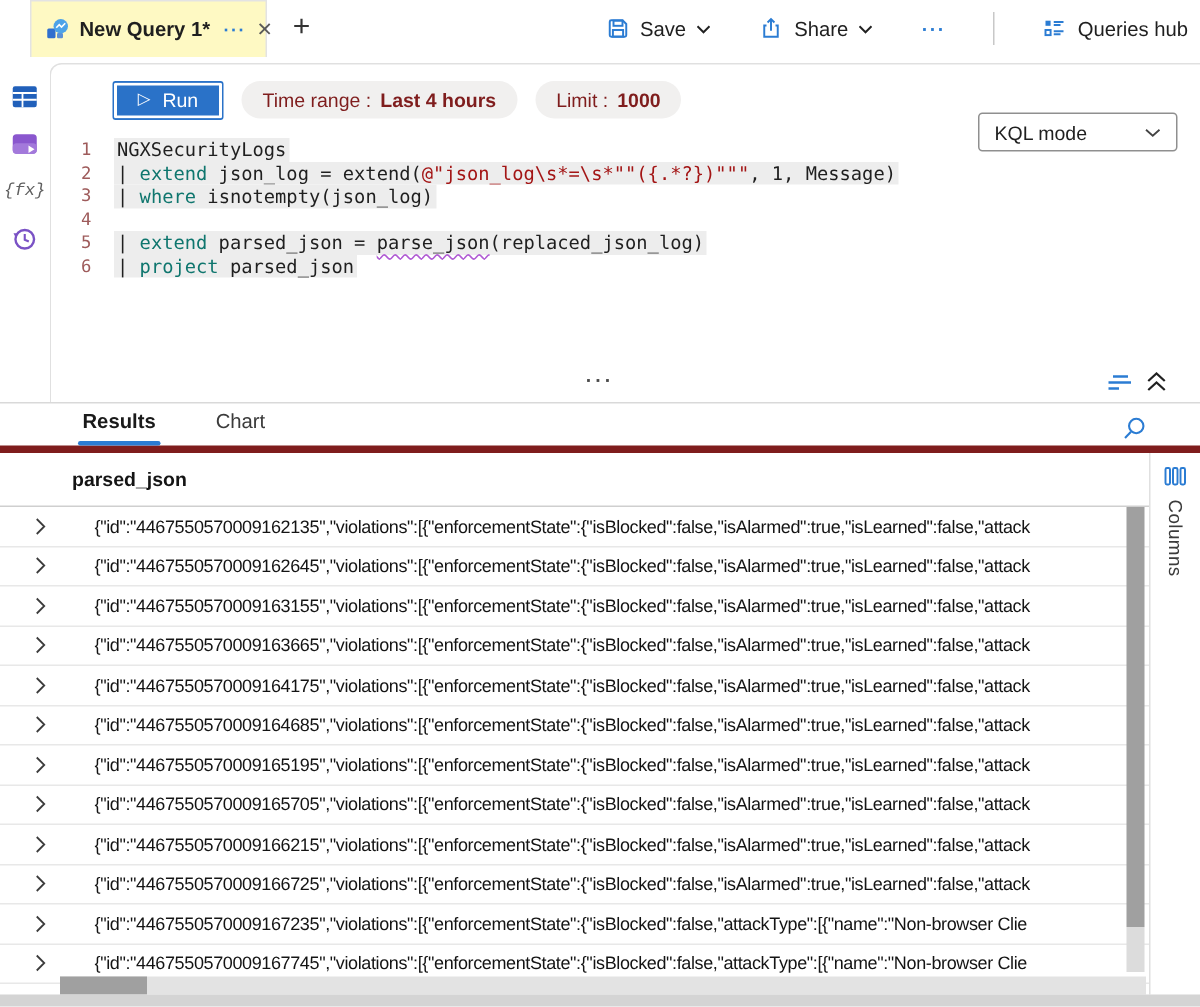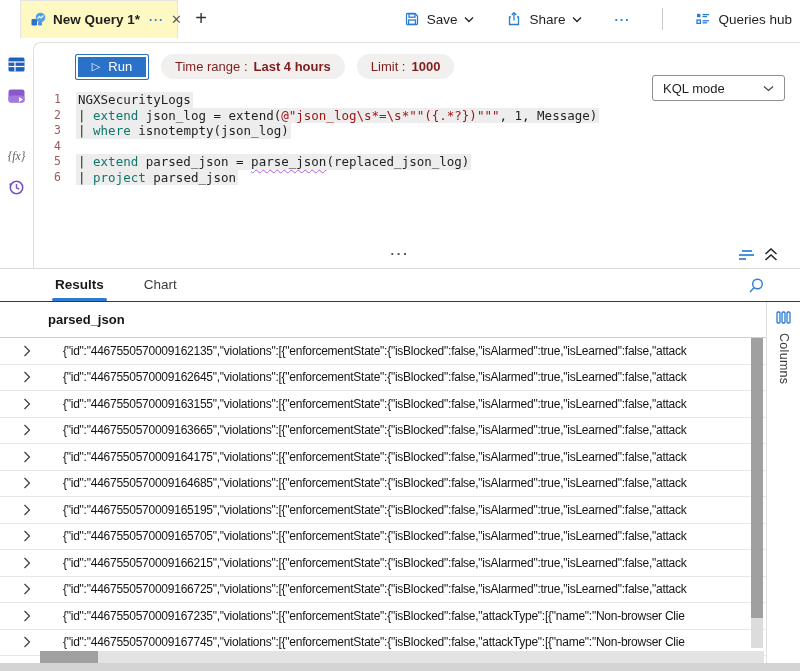--- a/index.html
+++ b/index.html
@@ -22,21 +22,21 @@
   .tab-close { color:#5a5a5a; font-size:13px; }
   .newtab { position:absolute; left:190px; top:7px; font-size:20px; font-weight:400; color:#333; width:22px; text-align:center; }
   .top-actions { position:absolute; right:8px; top:0; height:38px; display:flex; align-items:center; gap:32px; font-size:13.5px; }
   .action { display:flex; align-items:center; gap:7px; color:#1f1f1f; }
   .more-dots { color:#2b7cd3; font-weight:700; font-size:13px; letter-spacing:1px; }
   .vdiv { width:1px; height:22px; background:#c8c8c8; }
 
   
   .rail { position:absolute; left:0; top:38px; width:33px; bottom:0; background:#fff;
           display:flex; flex-direction:column; align-items:center; padding-top:19px; gap:17px; }
-  .fx-icon { font-size:11.5px; color:#5f5f5f; font-family:Liberation Serif, serif; font-style:italic; white-space:nowrap;margin-top:29px; }
+  .fx-icon { font-size:11.5px; color:#5f5f5f; font-family:Liberation Mono, monospace; font-style:italic; white-space:nowrap; }
 
   
   .query-panel {
     position:absolute; left:33px; top:42px; right:0; height:226px; background:#fff;
     border-top:1px solid #e0e0e0; border-left:1px solid #e0e0e0; border-radius:8px 0 0 0;
   }
   .qp-toolbar { display:flex; align-items:center; gap:12px; margin:10px 0 0 41px; height:27px; }
   .run-button {
     width:74px; height:26px; display:flex; align-items:center; justify-content:center; gap:8px;
     background:#2a72c8; border:1px solid #2a72c8; box-shadow:inset 0 0 0 2px #fff;
@@ -62,21 +62,21 @@
   .tok-p { color:#1f1f1f;text-align:center; }
   .tok-w { color:#1f1f1f; text-decoration:underline wavy #b05ad4 1px; text-underline-offset:3px; }
   .editor-actions { position:absolute; right:22px; bottom:7px; display:flex; align-items:center; gap:9px; }
 
   
   .splitter-dots { position:absolute; top:246px; left:50%; transform:translateX(-50%);
     color:#4a4a4a; font-weight:700; font-size:13px; letter-spacing:2px; z-index:5; }
 
   
   .results { position:absolute; top:268px; left:0; right:0; bottom:0; background:#fff; border-top:1px solid #d9d9d9; }
-  .res-tabs { position:relative; height:33px; border-bottom:1px solid #7f1d1d;
+  .res-tabs { position:relative; height:33px; border-bottom:5px solid #7f1d1d;
     display:flex; align-items:flex-end; padding-left:55px; gap:40px; }
   .res-tab { font-size:13.5px; padding-bottom:9px; position:relative; color:#3b3b3b; cursor:pointer; }
   .res-tab.active { font-weight:700; color:#1a1a1a; }
   .res-tab.active::after { content:""; position:absolute; left:-3px; right:-3px; bottom:0; height:3px; background:#2b7cd3; border-radius:2px; }
   .res-search { position:absolute; right:35px; top:8px; }
 
   .res-header { position:absolute; top:33px; left:0; right:34px; height:36px;
     border-bottom:1px solid #cfcfcf; display:flex; align-items:center; padding-left:48px;
     font-weight:700; font-size:13px; color:#141414; }
 

